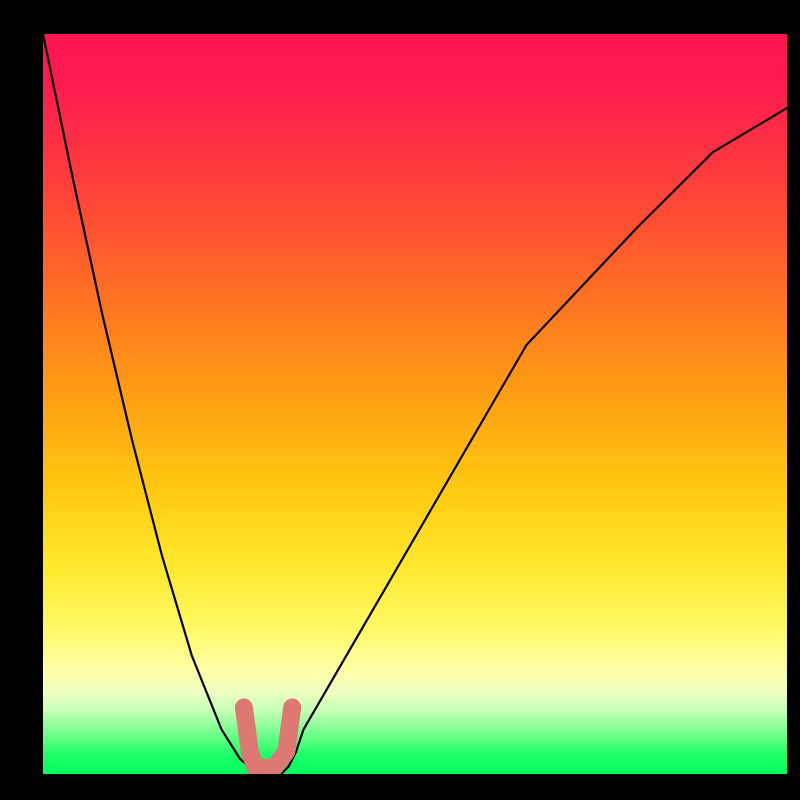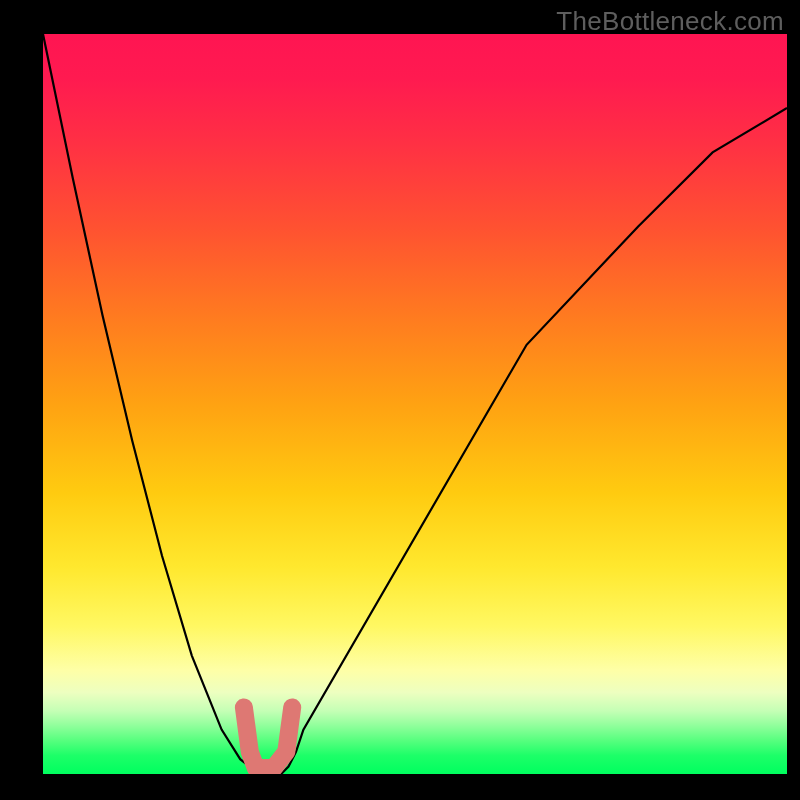--- a/index.html
+++ b/index.html
@@ -34,14 +34,13 @@
   <div class="plot-area"></div>
 
   <svg class="curve" viewBox="0 0 744 740" preserveAspectRatio="none">
     <path id="curve-path" d="M0.0 0.0 L29.8 144.3 L59.5 281.2 L89.3 407.0 L119.0 521.7 L148.8 621.6 L178.6 695.6 L197.2 725.2 L215.8 740.0 L226.9 740.0 L238.1 740.0 L245.5 732.6 L253.0 717.8 L260.4 695.6 L483.6 310.8 L595.2 192.4 L669.6 118.4 L744.0 74.0 " fill="none" stroke="#000000" stroke-width="2.2"></path>
   </svg>
 
   <svg class="marker" viewBox="0 0 744 740" preserveAspectRatio="none">
     <path id="marker-path" d="M200.9 673.4 L206.8 717.8 L212.8 734.1 L230.6 734.1 L243.3 717.8 L249.2 673.4 " fill="none" stroke="#de7873" stroke-width="18" stroke-linecap="round" stroke-linejoin="round"></path>
   </svg>
 
-  <div class="watermark">TheBottleneck.com</div>
 </div>
 
 </body></html>

